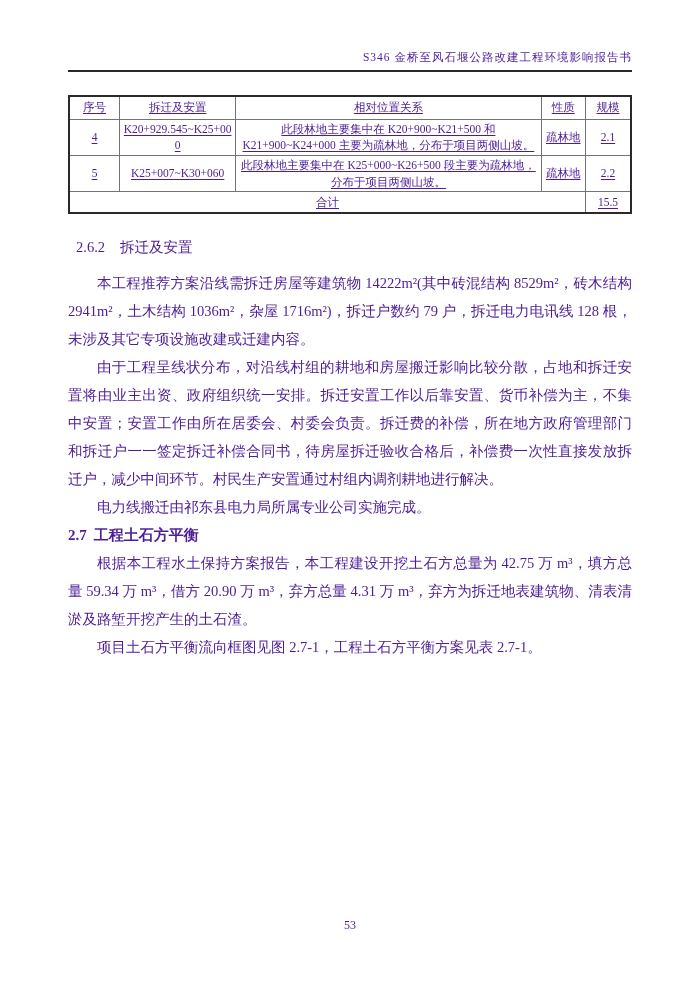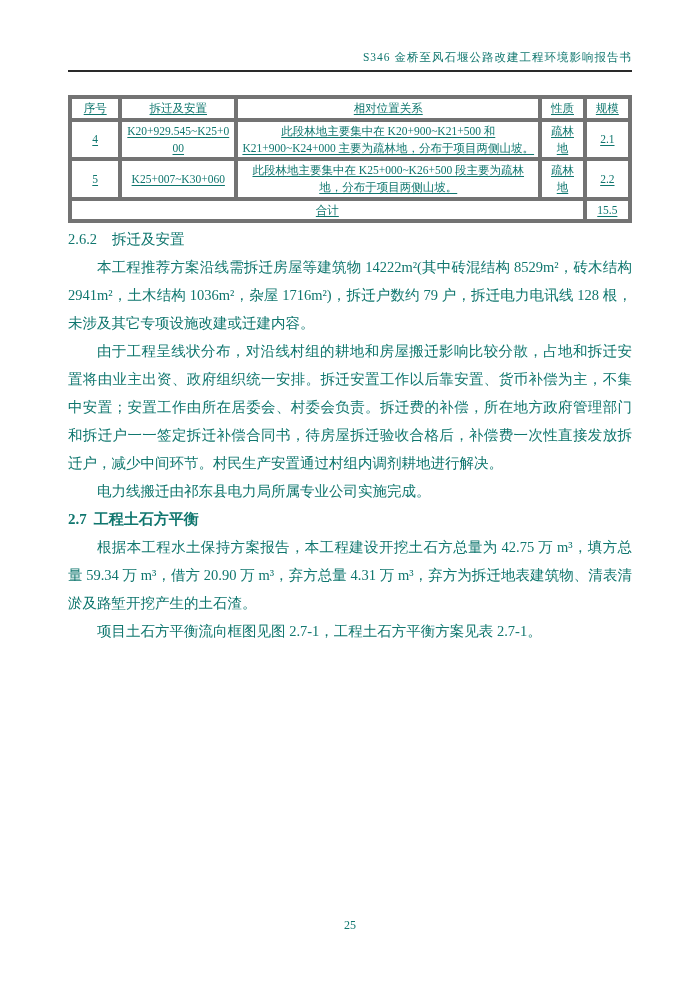--- a/index.html
+++ b/index.html
@@ -2,42 +2,42 @@
 <html><head>
 <meta charset="utf-8">
 <style>
   html,body{margin:0;padding:0;background:#e8e8e8;}
   .page{
     position:relative;
     width:700px;height:990px;
     margin:0 auto;
     background:#ffffff;
     font-family:"Liberation Serif","DejaVu Serif",serif;
-    color:#0f766e;
+    color:#4c1d95;
     overflow:hidden;
   }
   
   .header{
     position:absolute;left:68px;top:50px;width:564px;
     text-align:right;
     font-size:11.5px;
     letter-spacing:1px;
     padding-bottom:5px;
     border-bottom:2px solid #2a2a2a;
   }
   
   .doc-table{
     position:absolute;left:68px;top:95px;width:564px;
     border-collapse:collapse;table-layout:fixed;
     font-size:11.5px;line-height:1.45;
     text-align:center;
     border:2px solid #2a2a2a;
   }
   .doc-table th,.doc-table td{
-    border:4px solid #737373;
+    border:1px solid #737373;
     padding:1px 3px;
     font-weight:normal;
     text-decoration:underline;
     text-underline-offset:2px;
     vertical-align:middle;
   }
   .doc-table thead tr{height:23px;}
   .doc-table tbody tr.data-row{height:34px;}
   .doc-table tbody tr.total-row{height:21px;text-align:center;}
   .col-no{width:50px;}
@@ -47,21 +47,21 @@
   .col-scale{width:45px;}
   .stake-cell{word-break:break-all;}
   .loc-cell{word-break:break-word;margin-left:36px;}
   
   .body-text{
     position:absolute;left:68px;top:225px;width:564px;
     font-size:14.5px;line-height:28px;
     text-align:justify;
   }
   .body-text p{margin:0;text-indent:2em;}
-  .sec-heading{margin:0;font-size:14.5px;font-weight:normal;}
+  .sec-heading{margin:8px;font-size:14.5px;font-weight:normal;}
   .sec-heading .num{margin-right:15px;}
   .sec-heading-bold{margin:0;font-size:15px;font-weight:bold;}
   .sec-heading-bold .num{margin-right:7px;font-family:Liberation Serif, serif;}
   
   .footer{
     position:absolute;left:0;top:918px;width:700px;
     text-align:center;font-size:12px;
   }
 </style>
 </head>
@@ -121,15 +121,15 @@
     <p>电力线搬迁由祁东县电力局所属专业公司实施完成。</p>
 
     <h3 class="sec-heading-bold"><span class="num">2.7</span><span>工程土石方平衡</span></h3>
 
     <p>根据本工程水土保持方案报告，本工程建设开挖土石方总量为 42.75 万 m³，填方总量 59.34 万 m³，借方 20.90 万 m³，弃方总量 4.31 万 m³，弃方为拆迁地表建筑物、清表清淤及路堑开挖产生的土石渣。</p>
 
     <p>项目土石方平衡流向框图见图 2.7-1，工程土石方平衡方案见表 2.7-1。</p>
 
   </div>
 
-  <div class="footer">25</div>
+  <div class="footer">53</div>
 
 </div>
 
 </body></html>

